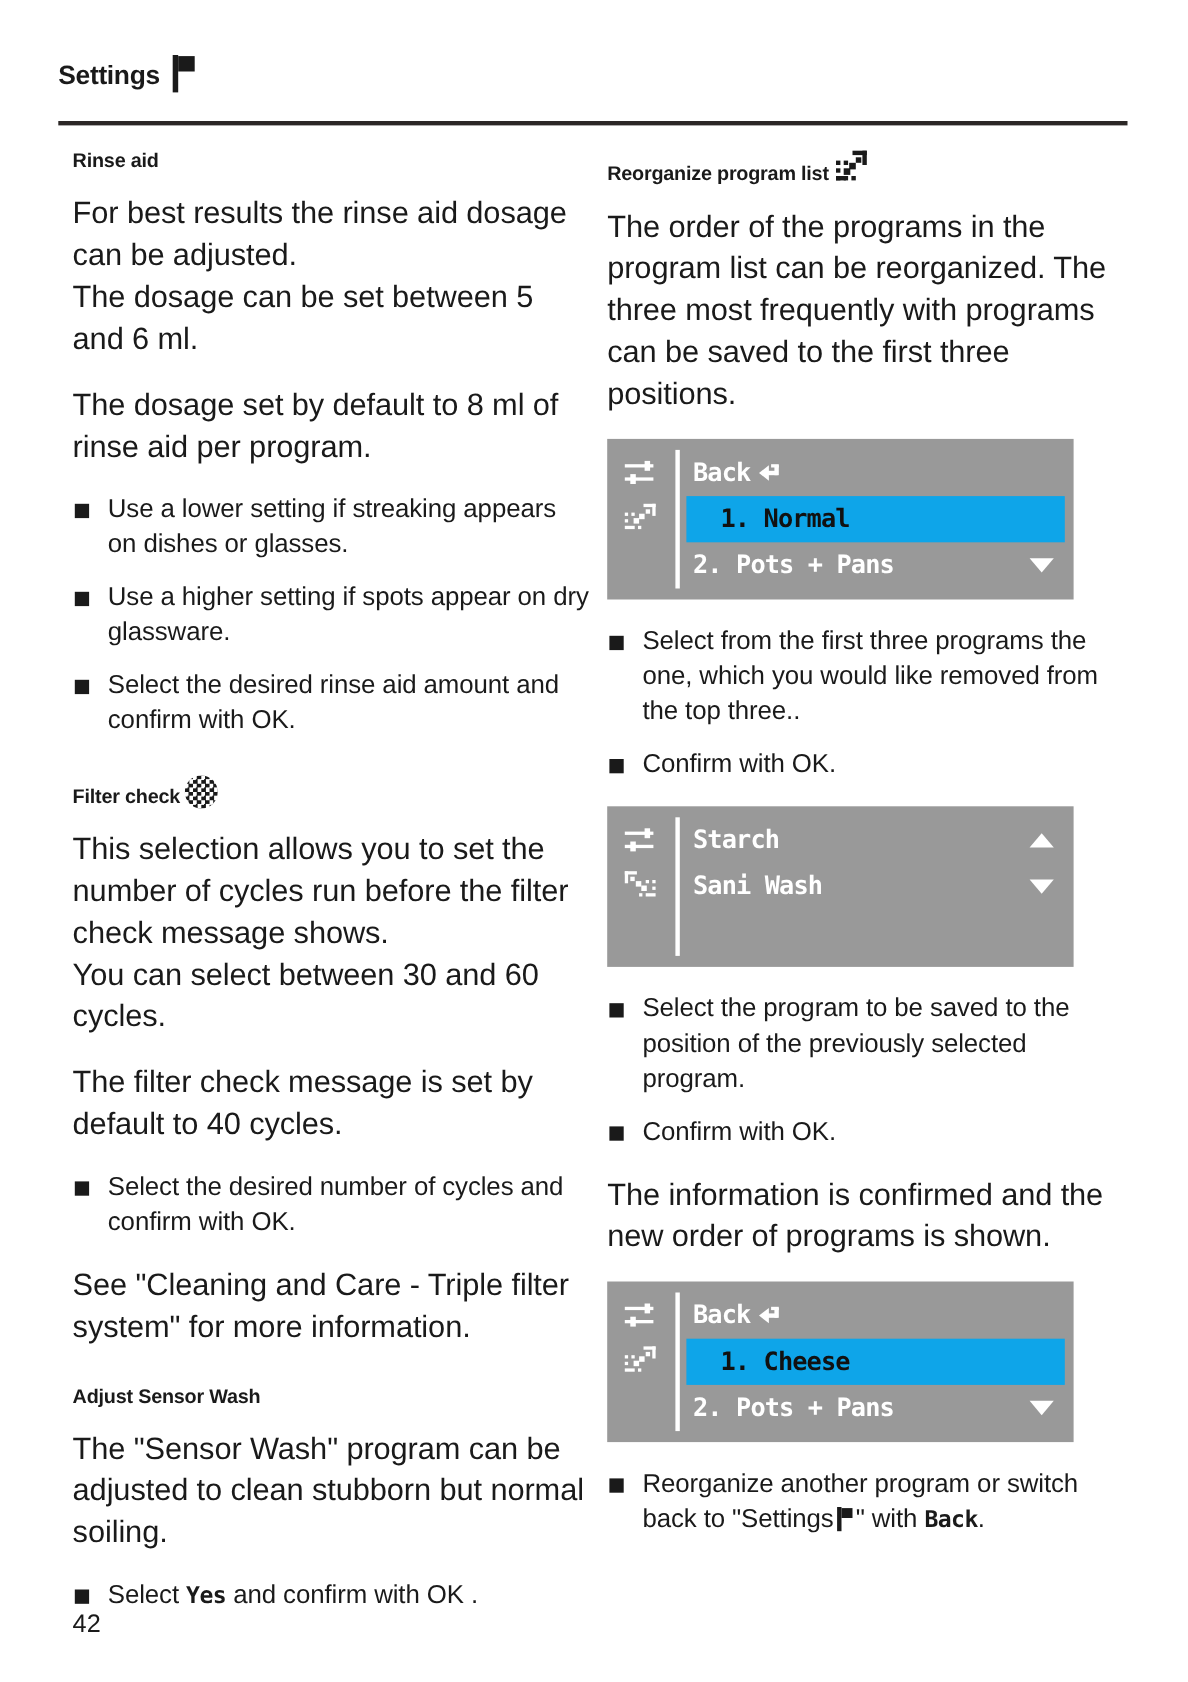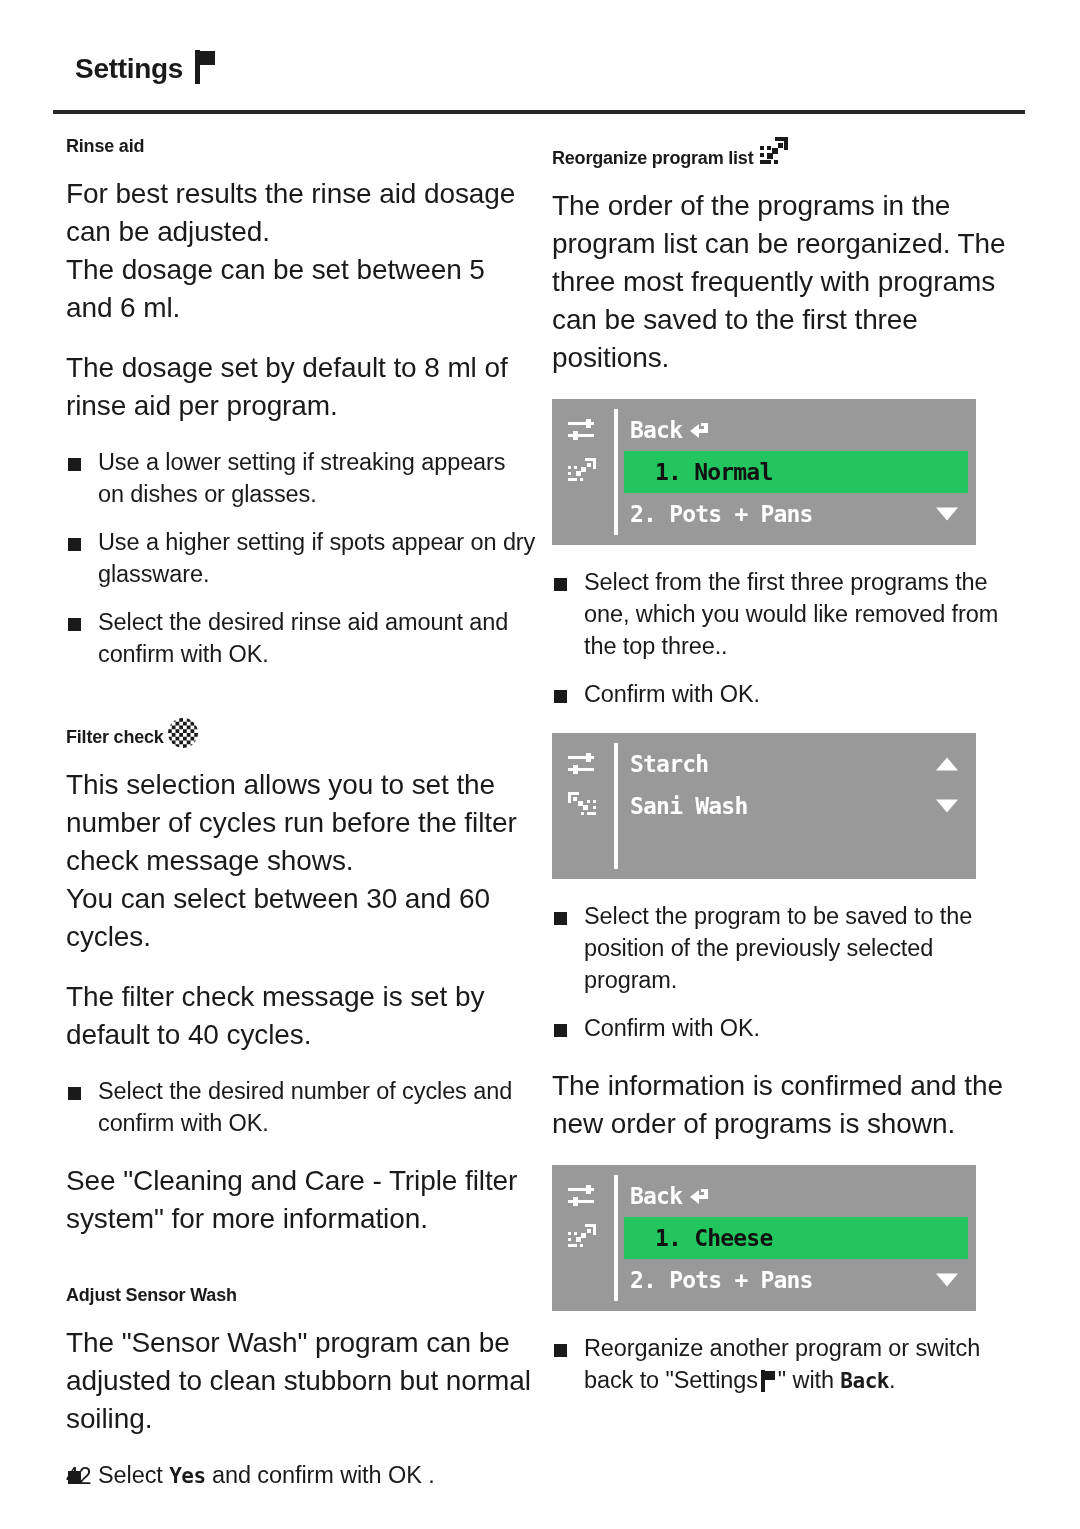--- a/index.html
+++ b/index.html
@@ -25,27 +25,26 @@
   }
 
   
   .page-header {
     position: absolute;
     left: 53px;
     top: 52px;
     width: 972px;
   }
   .page-title {
-    font-size: 28px;
+    font-size: 24px;
     font-weight: bold;
     letter-spacing: -0.3px;
     line-height: 1.05;
     display: inline-block;
     vertical-align: middle;
-    margin-left: 22px;
   }
   .flag-icon {
     display: inline-block;
     vertical-align: middle;
     width: 22px;
     height: 34px;
     position: relative;
     margin-left: 12px;
     top: -2px;
   }
@@ -81,21 +80,21 @@
   .col-left  { left: 66px; }
   .col-right { left: 552px; }
 
   h2.sec-title {
     font-size: 18px;
     font-weight: bold;
     margin: 0 0 18px 0;
     line-height: 1.15;
     letter-spacing: -0.2px;
   }
-  h2.sec-title.spaced-top { margin-top: 47px; }
+  h2.sec-title.spaced-top { margin-top: 34px; }
 
   p.body {
     font-size: 28px;
     line-height: 1.36;
     margin: 0 0 22px 0;
     letter-spacing: -0.1px;
   }
   p.body.tight { margin-bottom: 0; }
 
   ul.bullets {
@@ -201,21 +200,21 @@
     line-height: 42px;
     padding-left: 6px;
     color: #ffffff;
     font-family: "DejaVu Sans Mono", monospace;
     font-weight: bold;
     font-size: 23px;
     letter-spacing: -0.8px;
     white-space: nowrap;
   }
   .lcd-row.selected {
-    background: #22c55e;
+    background: #0ea5e9;
     color: #111111;
     padding-left: 31px;
   }
   .lcd-row .arrow {
     position: absolute;
     right: 10px;
     top: 50%;
     transform: translateY(-50%);
     width: 0; height: 0;
   }

